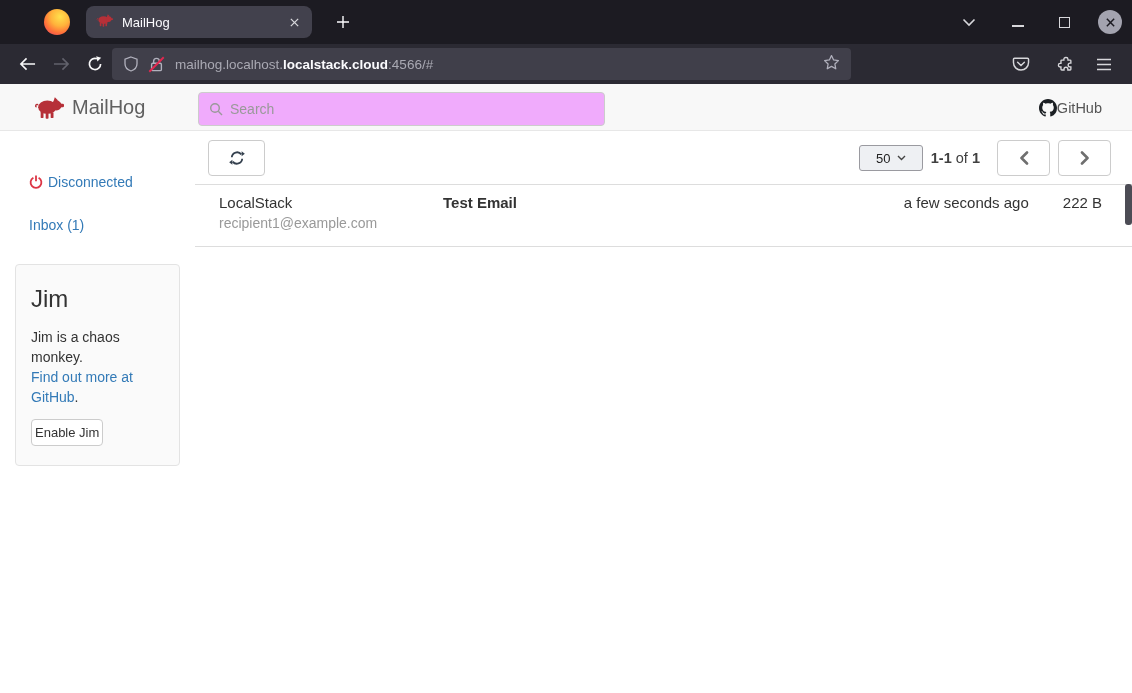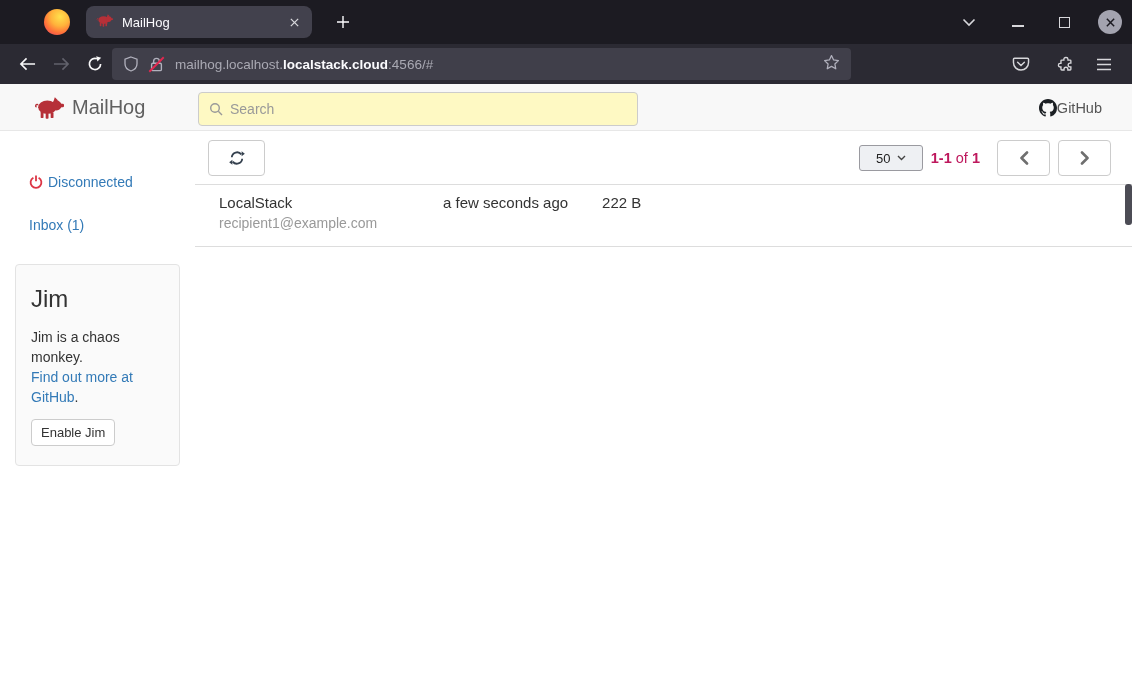--- a/index.html
+++ b/index.html
@@ -32,52 +32,52 @@
   .url-text { font-size:13.5px; margin-left:10px; white-space:nowrap; }
   .url-dim { color:#a9a9b3; }
   .url-domain { color:#fbfbfe; font-weight:600; }
   .url-star { margin-left:auto; }
   .nav-right { margin-left:auto; display:flex; align-items:center; gap:24px; padding-right:10px; }
 
   
   .mh-header { height:47px; background:#f8f8f8; border-bottom:1px solid #e7e7e7; position:relative; }
   .brand { position:absolute; left:34px; top:0; height:47px; display:flex; align-items:center; gap:8px; }
   .brand-text { font-size:20px; color:#606060; }
-  .searchbox { position:absolute; left:198px; top:8px; width:440px; height:31px; background:#fef9c3;
+  .searchbox { position:absolute; left:198px; top:8px; width:407px; height:31px; background:#f0abfc;
     border:1px solid #ccc; border-radius:4px; display:flex; align-items:center; padding:16px 10px; gap:7px; }
   .searchbox input { border:none; outline:none; flex:1; font-size:14px; color:#555; background:transparent; font-family:"Liberation Sans",sans-serif; }
   .searchbox input::placeholder { color:#999; }
   .github-link { position:absolute; right:30px; top:0; height:47px; display:flex; align-items:center; 
     color:#555; font-size:14.5px; text-decoration:none; cursor:pointer; }
 
   
   .content { display:flex; height:562px; }
   .sidebar { width:195px; flex:none; padding-top:41px; }
   .side-item { padding-left:29px; margin-bottom:23px; font-size:14px; color:#337ab7; line-height:20px; cursor:pointer; }
   .side-item svg { vertical-align:-2px; margin-right:5px; }
   .side-delete { width:130px; }
   .jim-panel { margin:29px 15px 0 15px; background:#fafafa; border:1px solid #e3e3e3; border-radius:4px;
     padding:15px 15px 19px 15px; }
   .jim-title { font-size:24px; font-weight:400; color:#333; margin:5px 0 14px 0; }
   .jim-text { font-size:14px; line-height:20px; color:#333; }
   .jim-link { color:#337ab7; cursor:pointer; }
   .jim-dot { color:#333; }
   .jim-btn { margin-top:12px; font-size:13px; color:#333; background:#fff; border:1px solid #ccc;
-    border-radius:4px; padding:5px 9px; cursor:pointer; font-family:"Liberation Sans",sans-serif; }
+    border-radius:4px; padding:5px 3px; cursor:pointer; font-family:"Liberation Sans",sans-serif; }
 
   .main { flex:1; }
   .toolbar { display:flex; align-items:center; padding:9px 21px 8px 13px; border-bottom:1px solid #ddd; }
   .btn { background:#fff; border:1px solid #ccc; border-radius:4px; height:36px;
     display:flex; align-items:center; justify-content:center; cursor:pointer; }
   .btn-refresh { width:57px; }
   .toolbar-right { margin-left:auto; display:flex; align-items:center; }
   .pagesize { width:64px; height:26px; background:#eef0f3; border:1px solid #9a9aa0; border-radius:3px;
     display:flex; align-items:center; justify-content:center; gap:6px; font-size:13px; color:#222;
     margin-right:8px; cursor:pointer; }
-  .range { font-size:14.5px; color:#be185d; margin-right:17px; white-space:nowrap; }
+  .range { font-size:14.5px; color:#404040; margin-right:17px; white-space:nowrap; }
   .range b { font-weight:700; }
   .btn-page { width:53px; }
   .btn-next { margin-left:8px; }
 
   .msg-row { display:flex; align-items:flex-start; padding:8px 30px 13px 24px; border-bottom:1px solid #ddd; cursor:pointer; }
   .col-sender { width:224px; flex:none; }
   .sender { font-size:15px; color:#333; line-height:20px; }
   .recipient { font-size:14px; color:#999; line-height:20px; }
   .col-subject { flex:1; font-size:15px; font-weight:700; color:#333; line-height:20px; }
   .col-time { font-size:15px; color:#333; line-height:20px; margin-right:34px; white-space:nowrap; }
@@ -264,19 +264,20 @@
           </svg>
         </div>
       </div>
     </div>
 
     <div class="msg-row">
       <div class="col-sender">
         <div class="sender">LocalStack</div>
         <div class="recipient">recipient1@example.com</div>
       </div>
+      <div class="col-subject">Test Email</div>
       <div class="col-time">a few seconds ago</div>
       <div class="col-size">222 B</div>
     </div>
   </div>
 </div>
 
 <div class="scroll-thumb"></div>
 
 </body></html>

